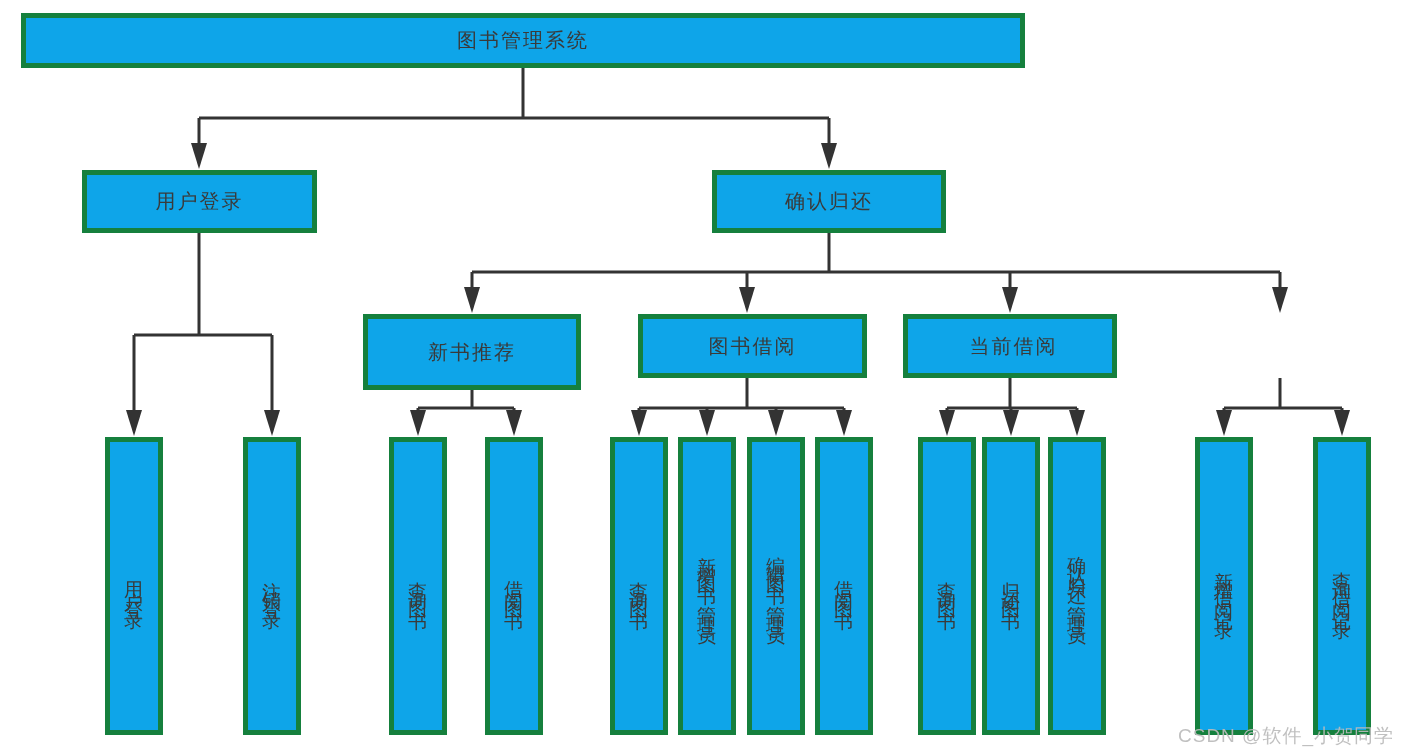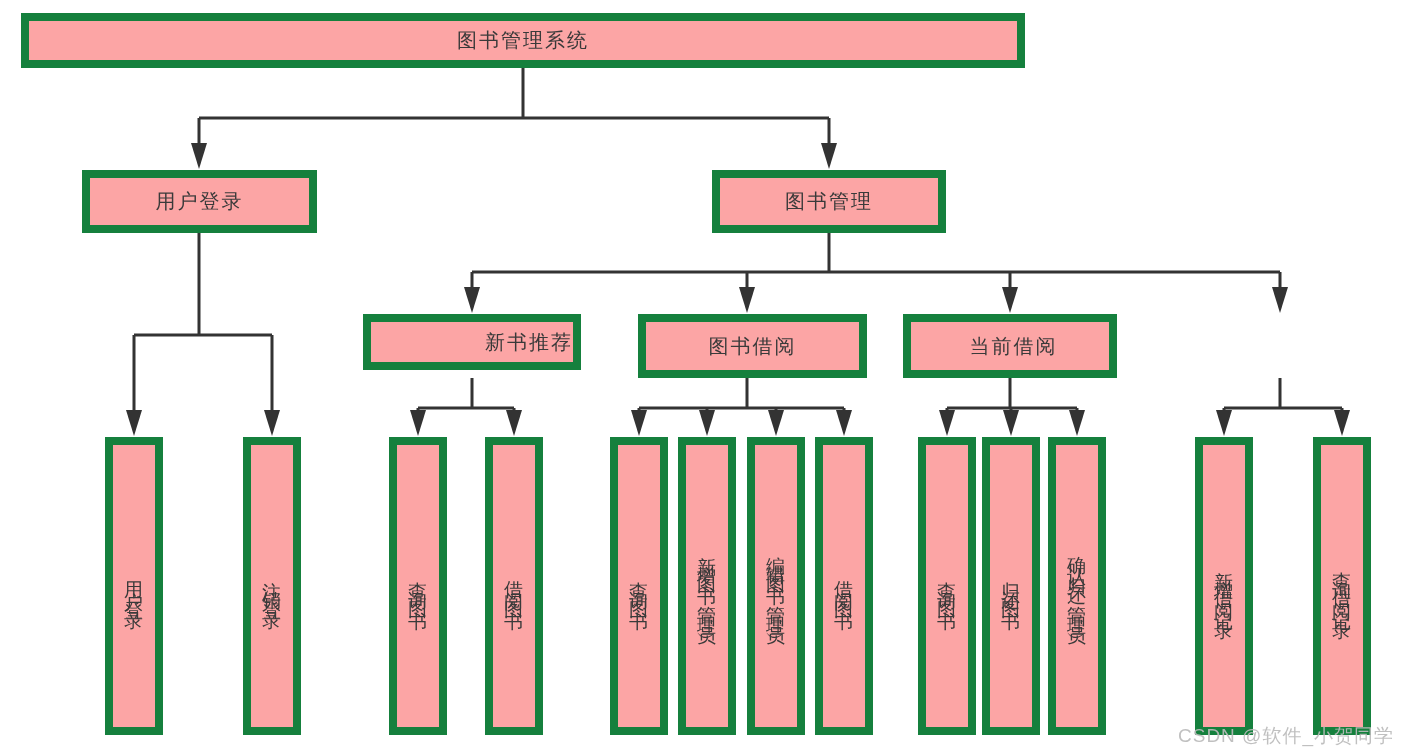--- a/index.html
+++ b/index.html
@@ -14,22 +14,22 @@
   }
   svg.connectors {
     position: absolute;
     left: 0; top: 0;
     width: 1405px; height: 747px;
     z-index: 1;
   }
   .node {
     position: absolute;
     box-sizing: border-box;
-    background: #fca5a5;
-    border: 8px solid #15803d;
+    background: #0ea5e9;
+    border: 5px solid #15803d;
     display: flex;
     align-items: center;
     justify-content: center;
     z-index: 2;
   }
   .node.h span {
     font-size: 20px;
     letter-spacing: 2px;
     color: #3a3a3a;
     white-space: nowrap;
@@ -101,24 +101,24 @@
   </svg>
 
   <div class="node h" style="left:21px; top:13px; width:1004px; height:55px;">
     <span>图书管理系统</span>
   </div>
 
   <div class="node h" style="left:82px; top:170px; width:235px; height:63px;">
     <span>用户登录</span>
   </div>
   <div class="node h" style="left:712px; top:170px; width:234px; height:63px;">
-    <span>图书管理</span>
+    <span>确认归还</span>
   </div>
 
-  <div class="node h" style="left:363px; top:314px; width:218px; height:56px;justify-content:flex-end;">
+  <div class="node h" style="left:363px; top:314px; width:218px; height:76px;">
     <span>新书推荐</span>
   </div>
   <div class="node h" style="left:638px; top:314px; width:229px; height:64px;font-family:Liberation Serif, serif;">
     <span>图书借阅</span>
   </div>
   <div class="node h" style="left:903px; top:314px; width:214px; height:64px;padding-left:7px;">
     <span>当前借阅</span>
   </div>
 
   <div class="node v" style="left:105px; top:437px; width:58px; height:298px;">

